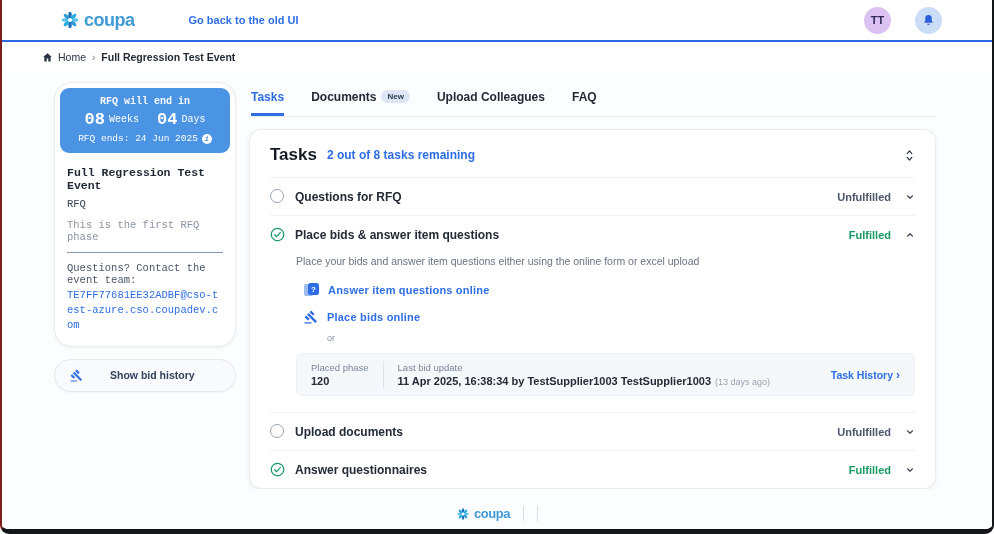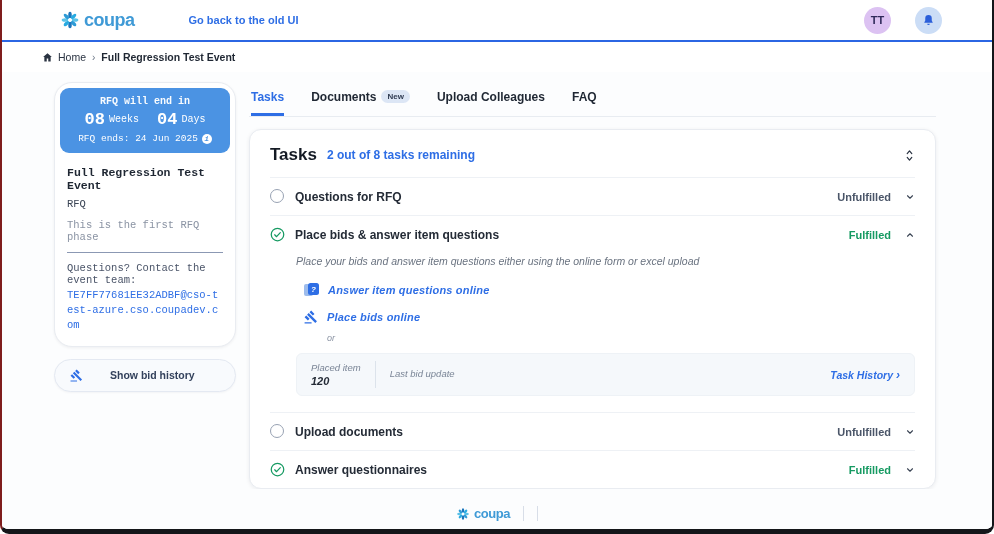--- a/index.html
+++ b/index.html
@@ -71,21 +71,21 @@
   .panel-collapse{ margin-left:auto; cursor:pointer; display:flex; }
   .task-row{ border-top:1px solid #EEF1F5; }
   .task-head{ display:flex; align-items:center; padding:11px 0; cursor:pointer; }
   .task-icon{ width:15px; height:15px; flex:0 0 15px; display:flex; }
   .circle-empty{ width:14px; height:14px; border:1.6px solid #98A2B3; border-radius:50%; }
   .task-title{ font-size:12px; font-weight:700; color:#242B36; margin-left:10px; }
   .task-status{ margin-left:auto; font-size:11px; font-weight:700; }
   .status-unfulfilled{ color:#4A5568; }
   .status-fulfilled{ color:#169A62; }
   .task-chev{ margin-left:14px; display:flex; cursor:pointer; }
-  .task-body{ padding:0 0 16px 26px;font-style:italic; }
+  .task-body{ padding:0 0 16px 26px; }
   .task-desc{ font-size:10.5px; color:#6A7380; margin:2px 0 16px; }
   .task-link{ display:flex; align-items:center; gap:9px; margin:0 0 13px 8px; cursor:pointer; }
   .task-link-label{ font-size:11px; font-weight:700; color:#2E6EE5; letter-spacing:.2px; }
   .or-label{ font-size:9px; color:#8A93A3; margin:-4px 0 10px 31px; }
   .qicon{ position:relative; width:15px; height:14px; display:inline-block; }
   .qicon .qback{ position:absolute; left:0; top:1px; width:9px; height:12px; background:#9DBCEC; border-radius:2px;}
   .qicon .qfront{ position:absolute; right:0; top:0; width:11px; height:12px; background:#2E6EE5;
     border-radius:2.5px; color:#fff; font-size:8px; font-weight:700; display:flex; align-items:center; justify-content:center;}
   .summary-box{ margin-top:3px; background:#F5F8FB; border:1px solid #EEF2F6; border-radius:6px;
     padding:7px 14px; display:flex; align-items:center; }
@@ -259,26 +259,29 @@
                 <path fill="#2E6EE5" d="M1 21h12v2H1zM5.24 8.07l2.83-2.83 14.14 14.14-2.83 2.83zM12.32 1l5.66 5.66-2.83 2.83-5.66-5.66zM3.83 9.48l5.66 5.66-2.83 2.83L1 12.31z"></path>
               </svg>
               <span class="task-link-label">Place bids online</span>
             </div>
 
             <div class="or-label">or</div>
 
 
             <div class="summary-box">
               <div>
-                <div class="sum-label">Placed item</div>
+                <div class="sum-label">Placed phase</div>
                 <div class="sum-value">120</div>
               </div>
               <div class="sum-div"></div>
               <div>
                 <div class="sum-label">Last bid update</div>
+                <div class="sum-value">
+                  <span>11 Apr 2025, 16:38:34 by TestSupplier1003 TestSupplier1003</span><span class="sum-ago">(13 days ago)</span>
+                </div>
               </div>
               <span class="task-history">
                 <span>Task History</span>
                 <span class="chev-r">›</span>
               </span>
             </div>
           </div>
         </div>
 
         <div class="task-row">

